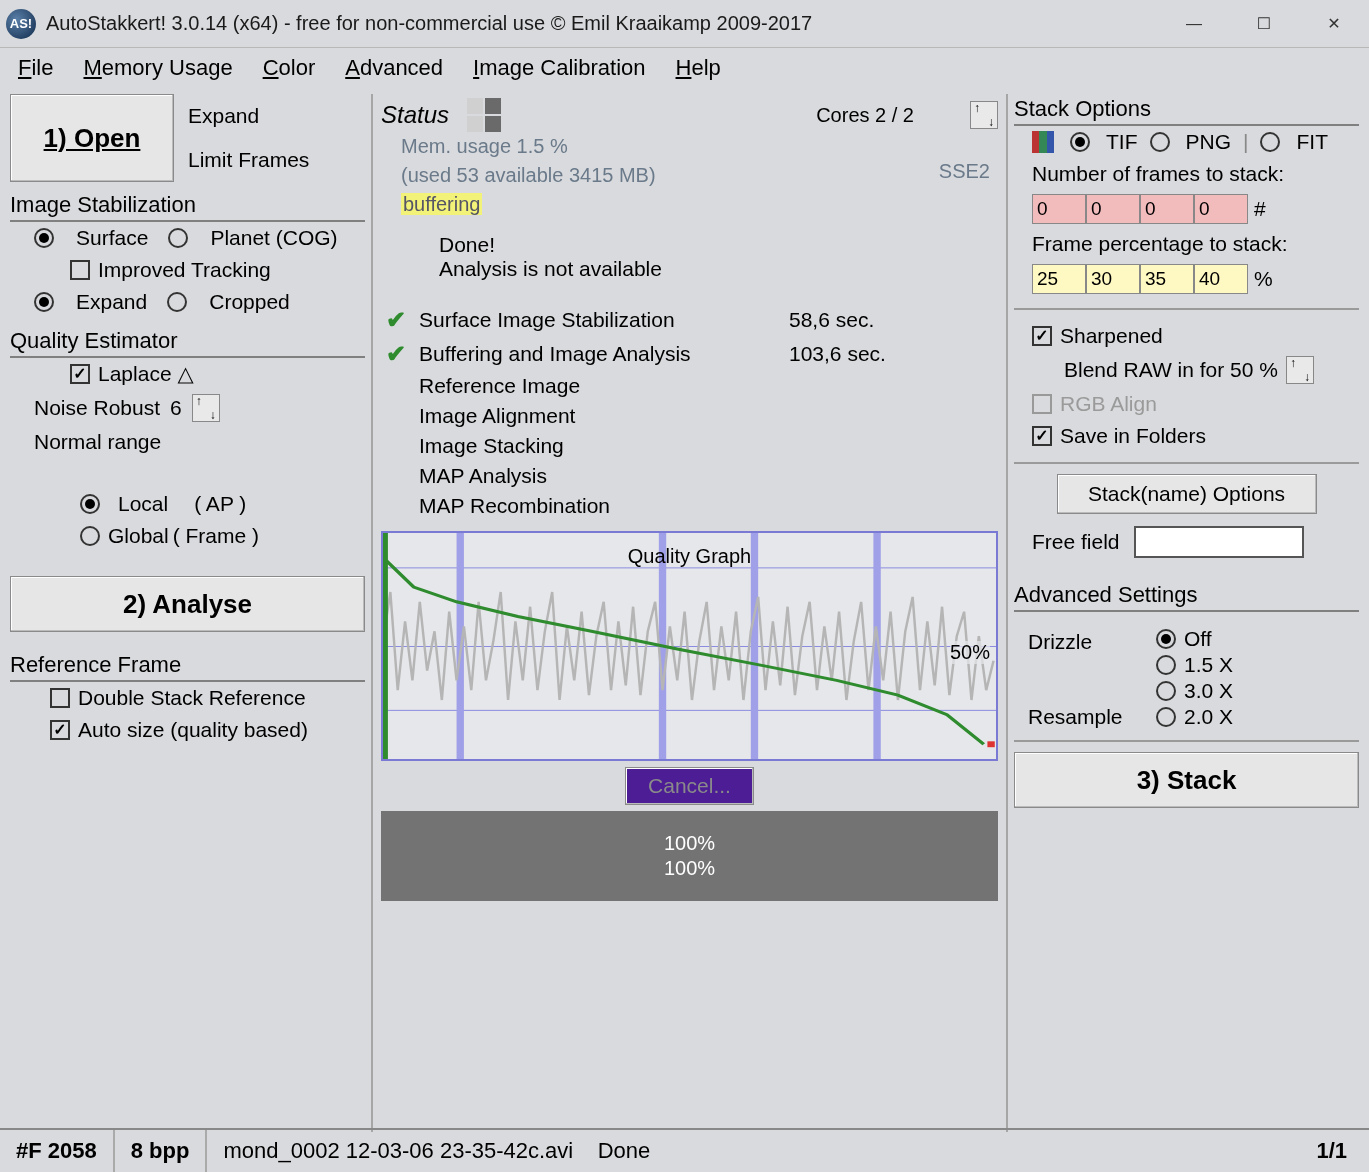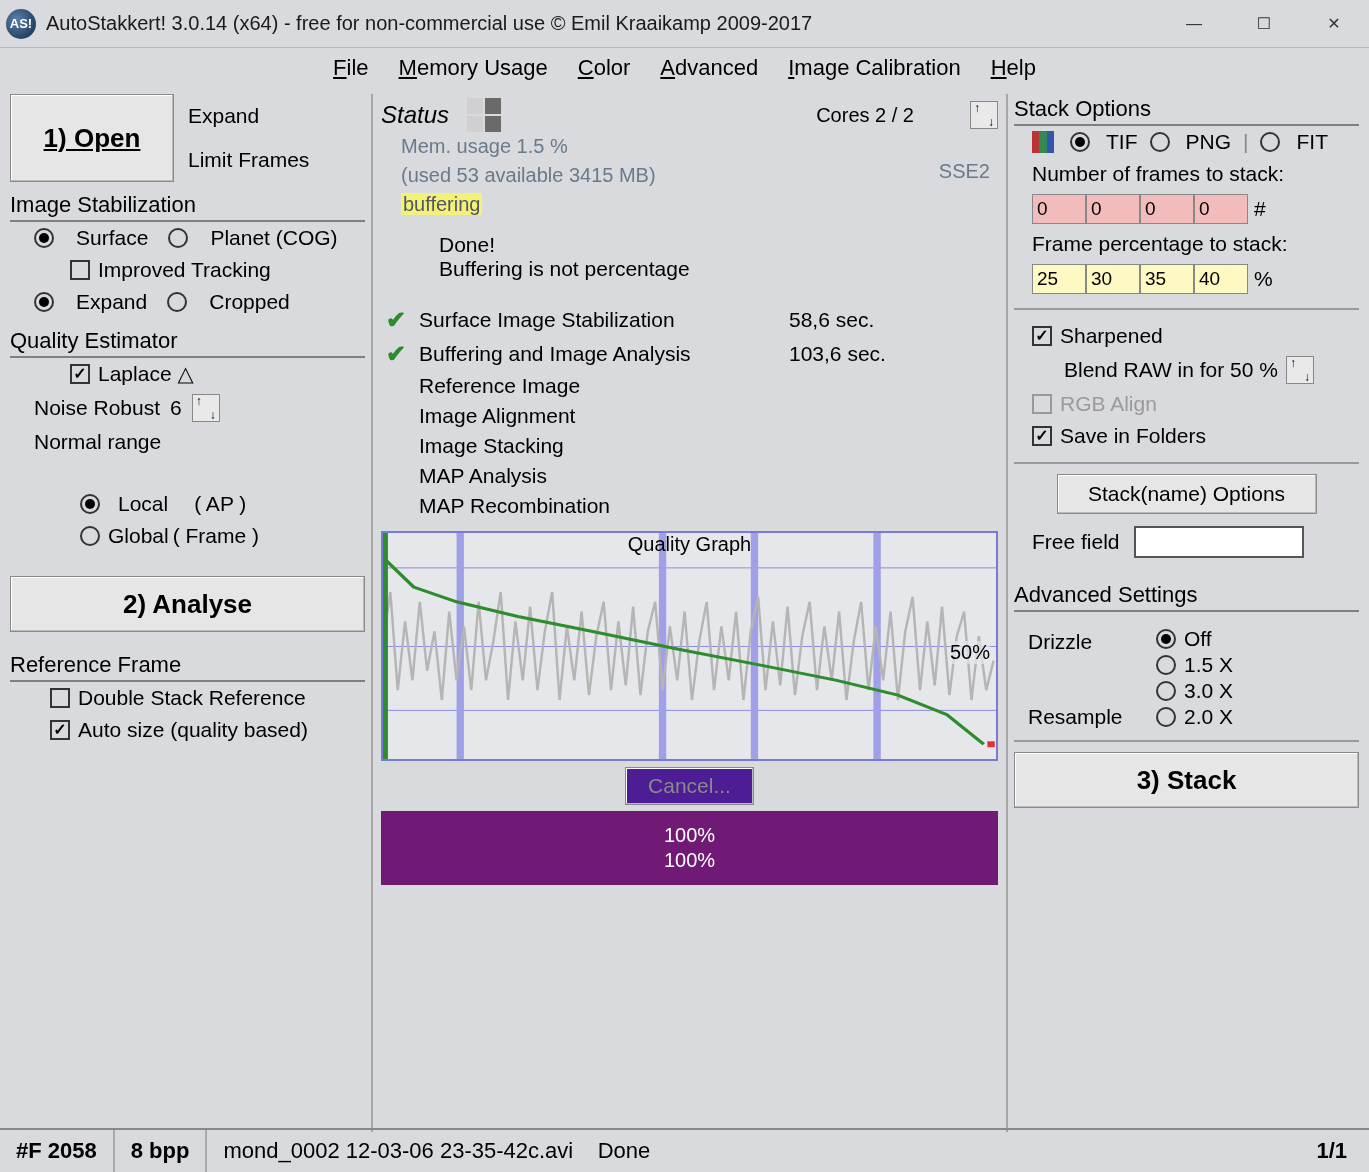--- a/index.html
+++ b/index.html
@@ -14,21 +14,21 @@
   .titlebar .logo {
     width:30px; height:30px; border-radius:50%;
     background: radial-gradient(circle at 35% 35%, #5a7fa8, #0f2a4a);
     color:#fff; font-weight:bold; font-size:13px; display:flex;
     align-items:center; justify-content:center; margin-right:10px;
   }
   .titlebar .title { color:#1a1a1a; font-size:20px; font-weight:500; flex:1; }
   .titlebar .winbtn { width:70px; height:40px; display:flex; align-items:center; justify-content:center; color:#333; font-size:16px;}
 
   
-  .menubar { height:40px; display:flex; align-items:center; gap:30px; padding:0 18px; font-size:22px;justify-content:center; }
+  .menubar { height:40px; display:flex; align-items:center; gap:30px; padding:0 18px; font-size:22px; }
   .menubar .menuitem { cursor:default; }
   .menubar .menuitem u { text-decoration:underline; }
 
   
   .workarea { display:flex; height:1044px; padding:6px 10px 0 10px; gap:6px;}
   .col { display:flex; flex-direction:column; }
   .col.left { width:355px; }
   .col.mid { flex:1; border-left:2px solid #a6a6a6; border-right:2px solid #a6a6a6; padding:0 8px; }
   .col.right { width:345px; }
 
@@ -69,24 +69,24 @@
   .grid4 div.d { background:#6a6a6a; }
   .memblock { color:#6a7a8a; font-size:20px; padding-left:20px; line-height:1.45;}
   .memblock .buf { background:#f2f278; color:#556; padding:0 2px;}
   .proc { display:flex; align-items:center; font-size:21px; padding:3px 0;}
   .proc .tick { width:30px; text-align:center; color:#2e8b2e; font-size:24px; font-weight:bold; margin-right:8px;}
   .proc .name { width:370px; }
   .proc .time { color:#000; }
 
   
   .graphbox { border:2px solid #7a7ad4; height:230px; position:relative; background:#e6e7ea; overflow:hidden; margin-top:10px;}
-  .graphbox .gtitle { position:absolute; top:0; left:0; right:0; text-align:center; font-size:20px;}
+  .graphbox .gtitle { position:absolute; top:12px; left:0; right:0; text-align:center; font-size:20px;}
   .graphbox .fifty { position:absolute; right:6px; top:48%; font-size:20px; background:rgba(230,231,234,.7); }
   .graphbox svg { width:100%; height:100%; }
-  .progbar { background:#701a75; color:#fff; text-align:center; font-size:20px; line-height:1.25; padding:12px 0;}
+  .progbar { background:#737373; color:#fff; text-align:center; font-size:20px; line-height:1.25; padding:20px 0;}
 
   
   .statusbar { position:absolute; bottom:0; left:0; right:0; height:44px;
     display:flex; align-items:center; font-size:22px; border-top:2px solid #888; }
   .statusbar .cell { padding:0 16px; height:100%; display:flex; align-items:center; border-right:2px solid #aaa; font-weight:bold;}
   .statusbar .file { flex:1; padding:0 16px; font-weight:normal;}
   .statusbar .page { padding:0 22px; font-weight:bold;}
 
   .row { display:flex; align-items:center; gap:8px; }
   .sep { height:2px; background:#9a9a9a; margin:10px 0; }
@@ -194,21 +194,21 @@
     <div style="display:flex;">
       <div class="memblock" style="flex:1;">
         <div>Mem. usage 1.5 %</div>
         <div>(used 53 available 3415 MB)</div>
         <span class="buf">buffering</span>
       </div>
       <div style="color:#6a7a8a; font-size:20px; padding:28px 8px 0 0;">SSE2</div>
     </div>
     <div style="padding:14px 0 0 58px; font-size:21px;">
       <div>Done!</div>
-      <div>Buffering is not percentage</div>
+      <div>Analysis is not available</div>
     </div>
     <div style="height:22px;"></div>
     <div id="proc-list">
         <div class="proc">
           <span class="tick">✔</span>
           <span class="name">Surface Image Stabilization</span>
           <span class="time">58,6 sec.</span>
         </div>
         <div class="proc">
           <span class="tick">✔</span>

